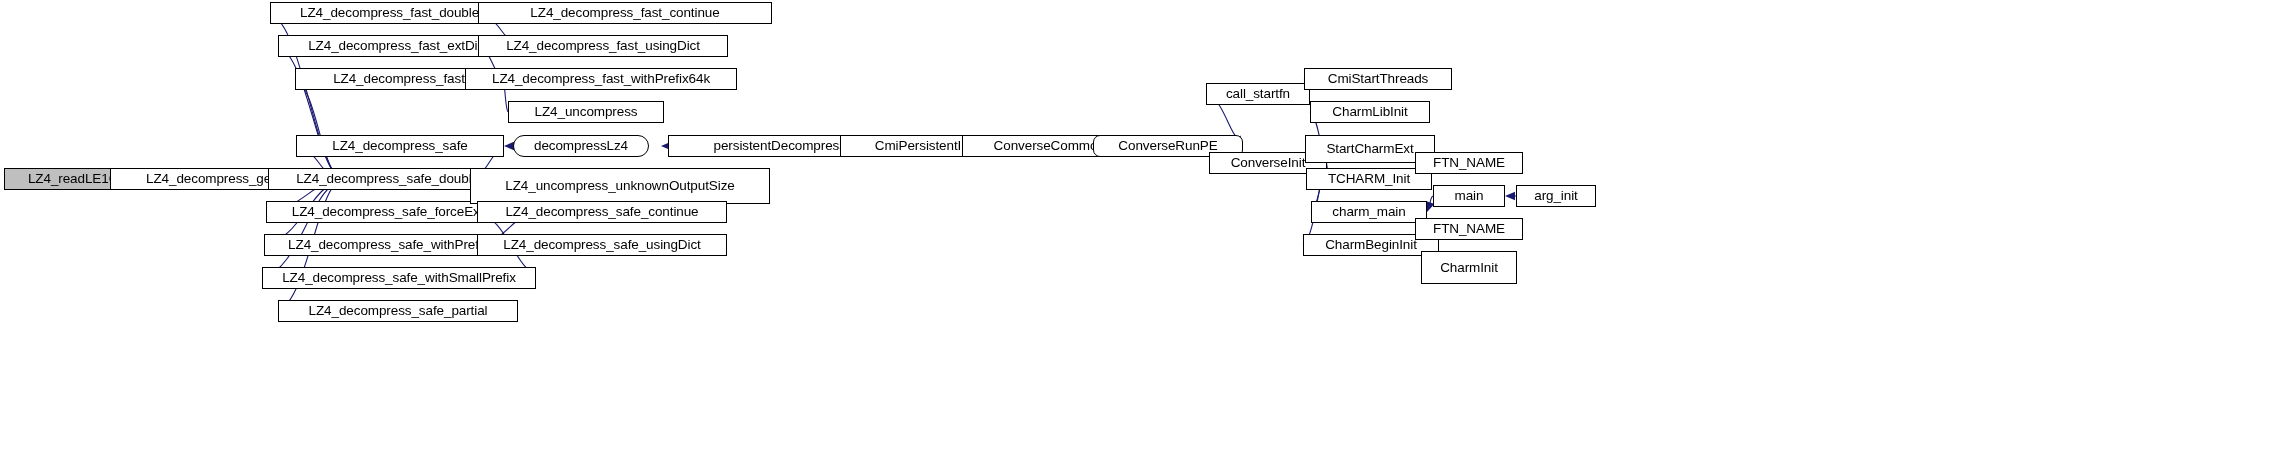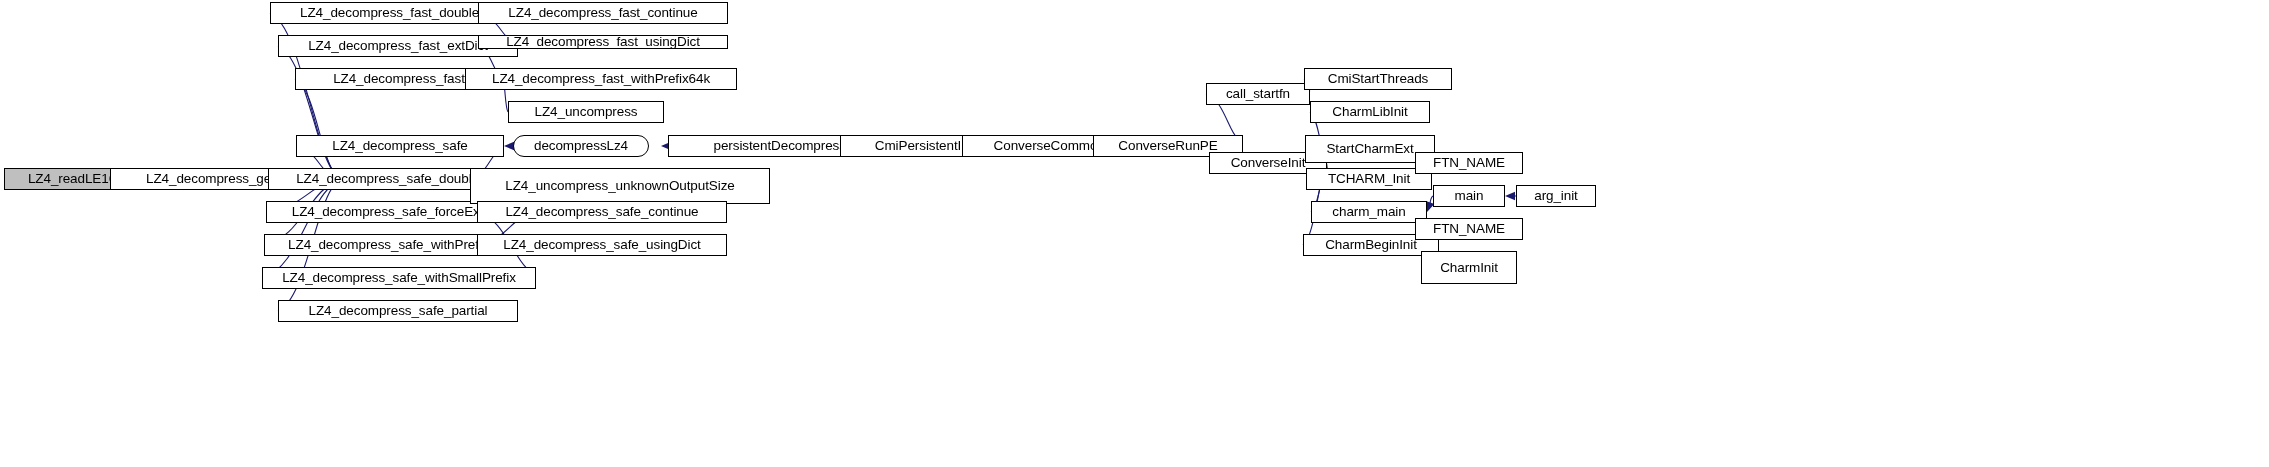--- a/index.html
+++ b/index.html
@@ -214,32 +214,32 @@
       <div class="node" style="left: 110px; top: 168px; width: 226px; height: 22px;">LZ4_decompress_generic</div>
       <div class="node" style="left: 270px; top: 2px; width: 262px; height: 22px;">LZ4_decompress_fast_doubleDict</div>
       <div class="node" style="left: 278px; top: 35px; width: 240px; height: 22px;">LZ4_decompress_fast_extDict</div>
       <div class="node" style="left: 295px; top: 68px; width: 208px; height: 22px;">LZ4_decompress_fast</div>
       <div class="node" style="left: 296px; top: 135px; width: 208px; height: 22px;">LZ4_decompress_safe</div>
       <div class="node" style="left: 268px; top: 168px; width: 262px; height: 22px;">LZ4_decompress_safe_doubleDict</div>
       <div class="node" style="left: 266px; top: 201px; width: 266px; height: 22px;">LZ4_decompress_safe_forceExtDict</div>
       <div class="node" style="left: 264px; top: 234px; width: 270px; height: 22px;">LZ4_decompress_safe_withPrefix64k</div>
       <div class="node" style="left: 262px; top: 267px; width: 274px; height: 22px;">LZ4_decompress_safe_withSmallPrefix</div>
       <div class="node" style="left: 278px; top: 300px; width: 240px; height: 22px;">LZ4_decompress_safe_partial</div>
-      <div class="node" style="left: 478px; top: 2px; width: 250px; height: 22px;">LZ4_decompress_fast_continue</div>
-      <div class="node" style="left: 478px; top: 35px; width: 250px; height: 14px;">LZ4_decompress_fast_usingDict</div>
+      <div class="node" style="left: 478px; top: 2px; width: 294px; height: 22px;">LZ4_decompress_fast_continue</div>
+      <div class="node" style="left: 478px; top: 35px; width: 250px; height: 22px;">LZ4_decompress_fast_usingDict</div>
       <div class="node" style="left: 465px; top: 68px; width: 272px; height: 22px;">LZ4_decompress_fast_withPrefix64k</div>
       <div class="node" style="left: 508px; top: 101px; width: 156px; height: 22px;">LZ4_uncompress</div>
       <div class="node" style="left: 513px; top: 135px; width: 136px; height: 22px; border-radius: 11px;">decompressLz4</div>
       <div class="node" style="left: 470px; top: 168px; width: 300px; height: 36px;">LZ4_uncompress_unknownOutputSize</div>
       <div class="node" style="left: 477px; top: 201px; width: 250px; height: 22px;">LZ4_decompress_safe_continue</div>
       <div class="node" style="left: 477px; top: 234px; width: 250px; height: 22px;">LZ4_decompress_safe_usingDict</div>
       <div class="node" style="left: 668px; top: 135px; width: 270px; height: 22px;">persistentDecompressHandler</div>
       <div class="node" style="left: 840px; top: 135px; width: 170px; height: 22px;">CmiPersistentInit</div>
       <div class="node" style="left: 962px; top: 135px; width: 192px; height: 22px;">ConverseCommonInit</div>
-      <div class="node" style="left: 1093px; top: 135px; width: 150px; height: 22px;">ConverseRunPE</div>
+      <div class="node" style="left: 1093px; top: 135px; width: 150px; height: 22px; border-radius: 7px;">ConverseRunPE</div>
       <div class="node" style="left: 1206px; top: 83px; width: 104px; height: 22px;">call_startfn</div>
       <div class="node" style="left: 1304px; top: 68px; width: 148px; height: 22px;">CmiStartThreads</div>
       <div class="node" style="left: 1209px; top: 152px; width: 118px; height: 22px;">ConverseInit</div>
       <div class="node" style="left: 1310px; top: 101px; width: 120px; height: 22px;">CharmLibInit</div>
       <div class="node" style="left: 1305px; top: 135px; width: 130px; height: 28px;">StartCharmExt</div>
       <div class="node" style="left: 1306px; top: 168px; width: 126px; height: 22px;">TCHARM_Init</div>
       <div class="node" style="left: 1311px; top: 201px; width: 116px; height: 22px;">charm_main</div>
       <div class="node" style="left: 1303px; top: 234px; width: 136px; height: 22px;">CharmBeginInit</div>
       <div class="node" style="left: 1415px; top: 152px; width: 108px; height: 22px;">FTN_NAME</div>
       <div class="node" style="left: 1433px; top: 185px; width: 72px; height: 22px;">main</div>

